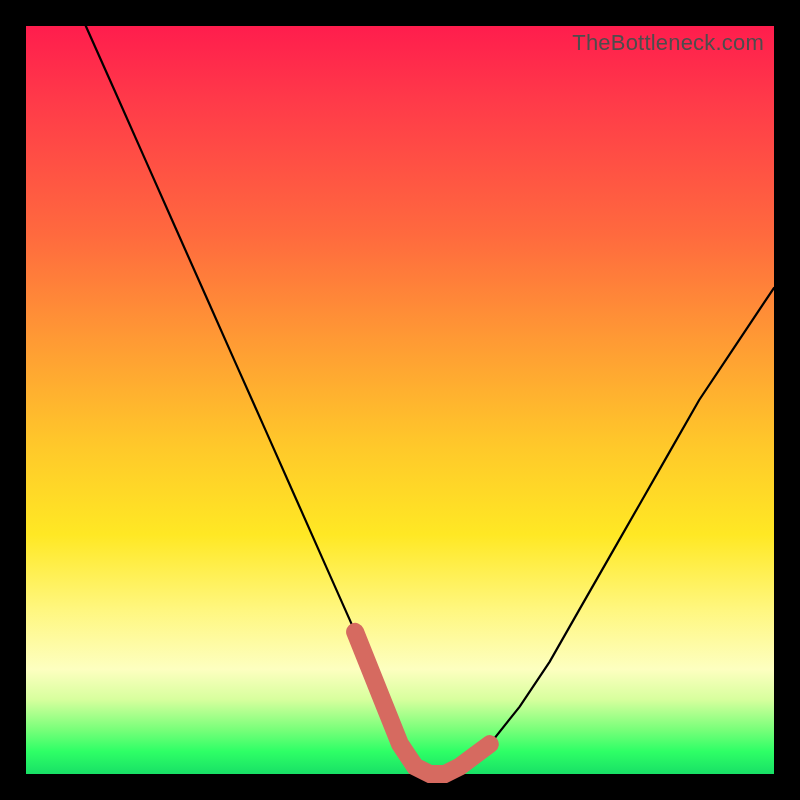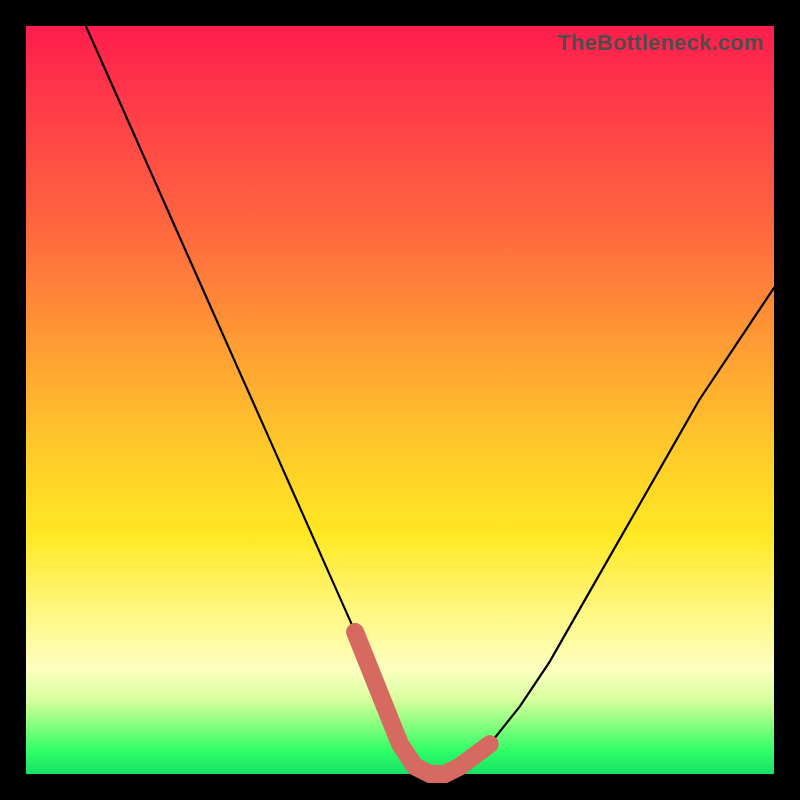--- a/index.html
+++ b/index.html
@@ -42,21 +42,21 @@
       #18e066 100%
     );
   }
   .watermark {
     position: absolute;
     top: 4px;
     right: 10px;
     color: #4d4d4d;
     font-size: 22px;
     letter-spacing: 0.2px;
-    font-weight: 700;
+    font-weight: 400;
     user-select: none;
   }
   svg.curve {
     position: absolute;
     left: 0;
     top: 0;
     width: 748px;
     height: 748px;
     overflow: visible;
   }

